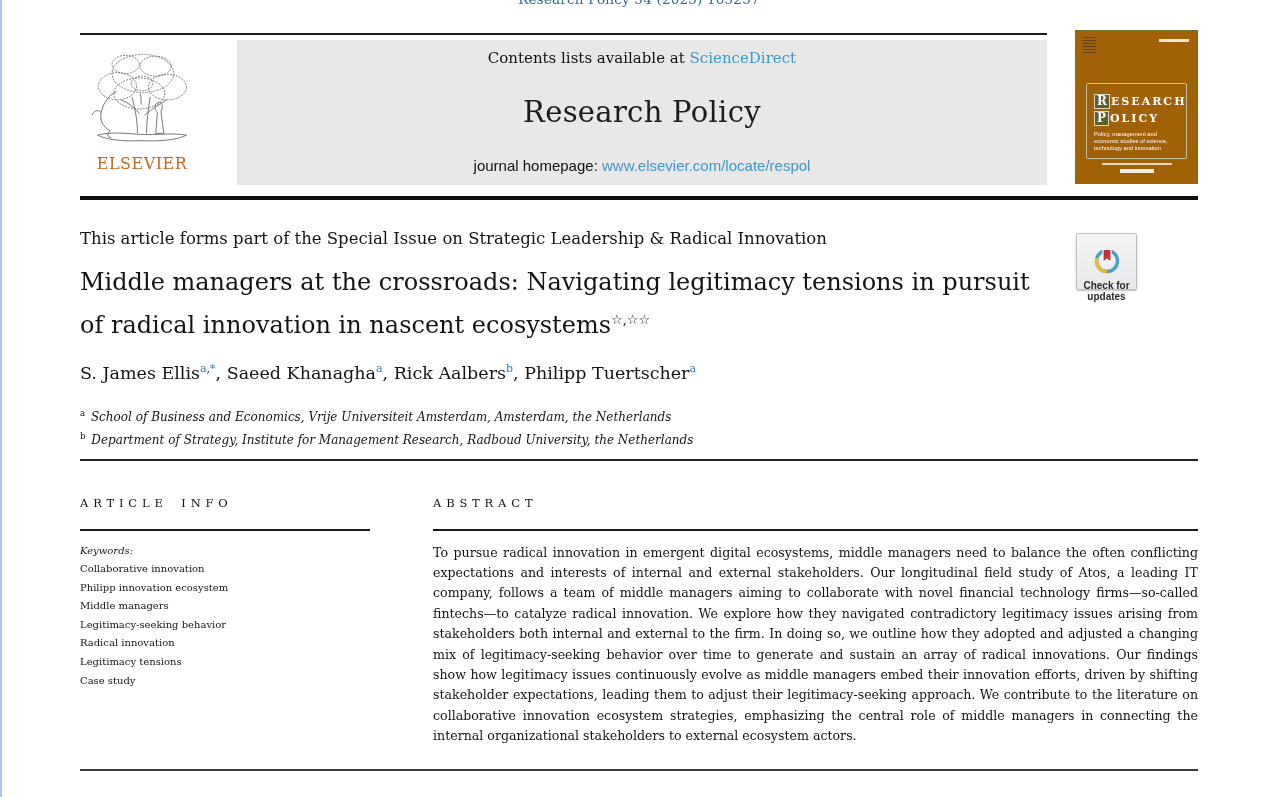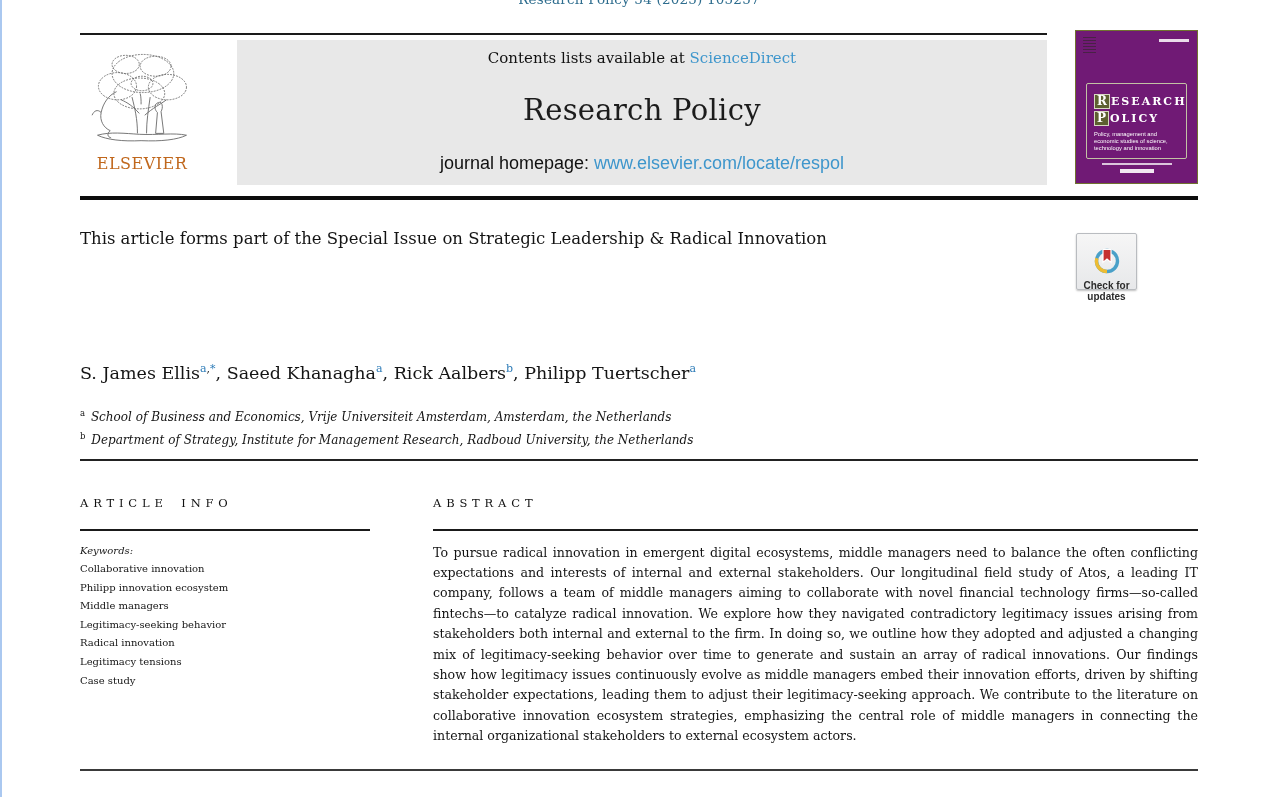--- a/index.html
+++ b/index.html
@@ -23,25 +23,25 @@
   .elsevier-word { font-family:"DejaVu Serif",serif; font-size:16px; color:#c0671c;
                    letter-spacing:0.5px; margin-top:-2px; }
 
   
   .jbox { position:absolute; left:237px; top:40px; width:810px; height:145px; background:#e8e8e8;
           display:flex; flex-direction:column; justify-content:space-between; align-items:center;
           padding:9px 0 11px 0;text-align:right; }
   .jbox-contents { font-size:15px; color:#111; }
   .jbox-contents a, .jbox-home a { color:#3e96cc; text-decoration:none; }
   .jbox-title { font-size:29px; color:#1c1c1c; letter-spacing:0.3px; }
-  .jbox-home { font-family:"Liberation Sans","DejaVu Sans",sans-serif; font-size:18px; color:#111; }
+  .jbox-home { font-family:"Liberation Sans","DejaVu Sans",sans-serif; font-size:15px; color:#111; }
 
   
   .cover { position:absolute; left:1075px; top:30px; width:123px; height:154px;
-           background:#701a75; border:1px solid #70722f; }
+           background:#a16207; border:1px solid #70722f; }
   .cover-minilogo { position:absolute; left:7px; top:6px; width:13px; height:16px;
                     background:repeating-linear-gradient(to bottom, rgba(40,40,30,0.55) 0 1px, rgba(151,153,76,0) 1px 3px); }
   .cover-issn { position:absolute; right:8px; top:8px; width:30px; height:2.5px; background:rgba(255,255,255,0.85); }
   .cover-frame { position:absolute; left:10px; top:52px; width:101px; height:76px;
                  border:1px solid #c2c2a4; border-radius:2px; }
   .cover-title { position:absolute; left:18px; top:62px; color:#fff; font-weight:bold;
                  font-family:"DejaVu Serif",serif; line-height:17px; letter-spacing:2px; font-size:11px; }
   .cover-cap { display:inline-block; background:#5d6030; border:1px solid #d8d8c2; color:#fff;
                font-size:12px; line-height:13px; padding:0 2px; margin-right:1px; letter-spacing:0; }
   .cover-tagline { position:absolute; left:18px; top:100px; width:118px; color:#ffffff;
@@ -132,20 +132,21 @@
     </div>
     <div class="cover-tagline">Policy, management and economic studies of science, technology and innovation</div>
     <div class="cover-bottom1"></div>
     <div class="cover-bottom2"></div>
   </div>
 
   <div class="rule rule-thick"></div>
 
   <div class="special">This article forms part of the Special Issue on Strategic Leadership &amp; Radical Innovation</div>
 
+  <div class="title"><span>Middle managers at the crossroads: Navigating legitimacy tensions in pursuit of radical innovation in nascent ecosystems</span><sup>☆,☆☆</sup></div>
 
   <div class="badge">
     <span>
       <svg width="30" height="28" viewBox="0 0 30 28">
         <circle cx="15" cy="14" r="10.5" fill="none" stroke="#4aa0c8" stroke-width="3.4"></circle>
         <path d="M15 24.5 A10.5 10.5 0 0 1 4.9 11.2" fill="none" stroke="#edbc33" stroke-width="3.4"></path>
         <path d="M11 2.5 h8 v13 l-4 -3.4 -4 3.4 z" fill="#c53030" stroke="#ffffff" stroke-width="1.2"></path>
       </svg>
     </span>
     <div class="badge-text">

